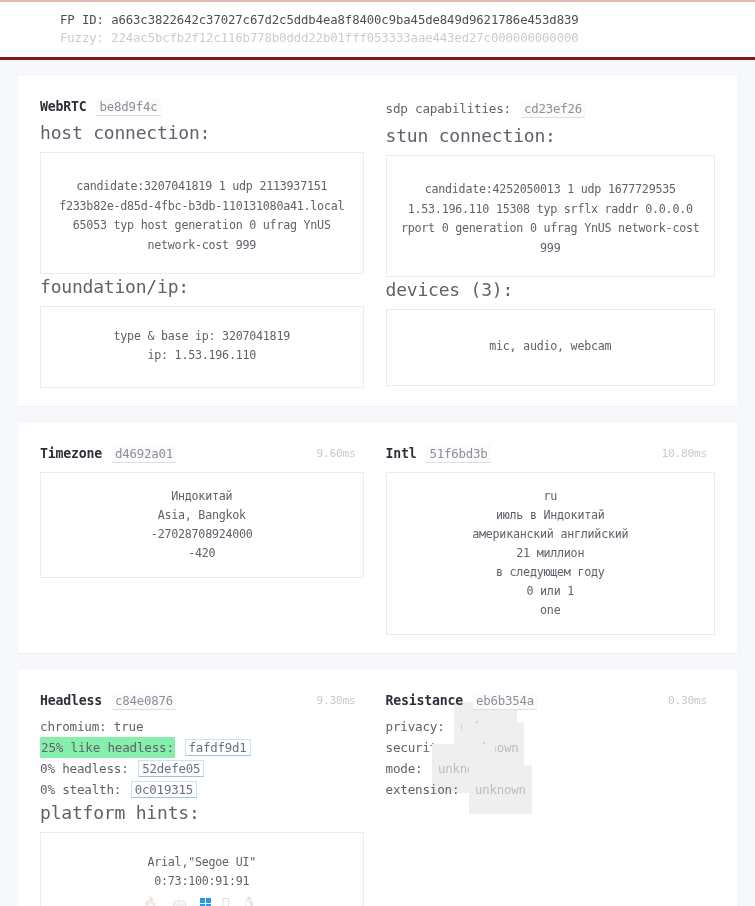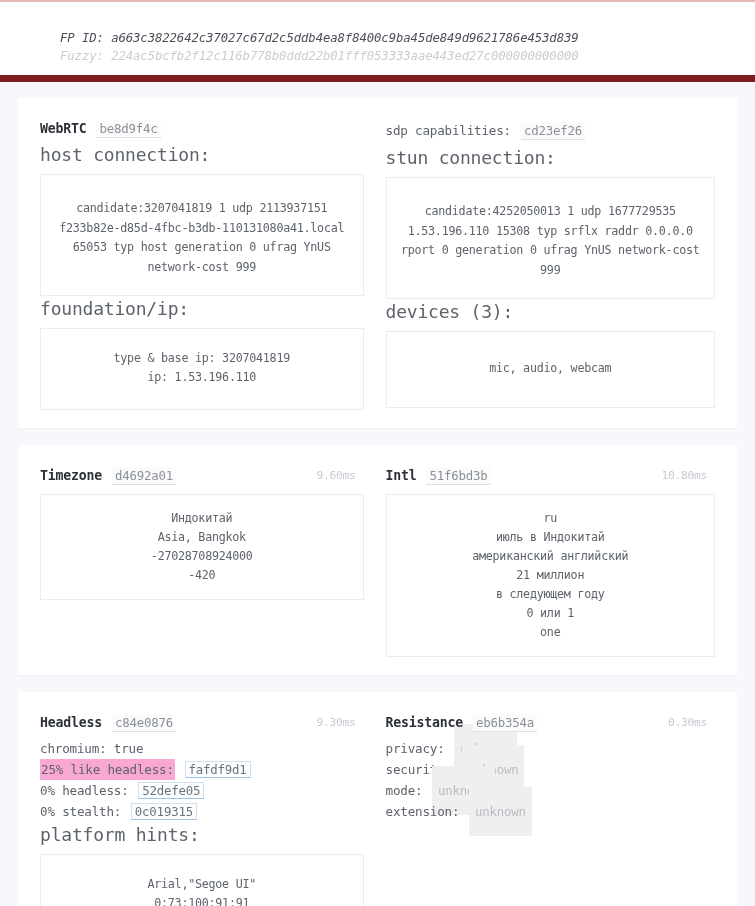--- a/index.html
+++ b/index.html
@@ -13,23 +13,22 @@
   }
   body {
     border-top: 2px solid #e4b9b4;
     width: 755px;
     overflow: hidden;
   }
 
   
   .fp-header {
     background: #ffffff;
-    padding: 27px 0 10px 60px;
-    border-bottom: 7px solid #7f1d1d;
-    font-style: italic;
+    padding: 9px 0 10px 60px;
+    border-bottom: 3px solid #7f1d1d;
   }
   .fp-line {
     font-size: 12.3px;
     line-height: 18px;
     letter-spacing: -0.1px;
     white-space: nowrap;
   }
   .fp-line .lbl { color: #4a4f57; }
   .fp-line .val { color: #4a4f57; }
   .fp-line.fuzzy .lbl,
@@ -98,21 +97,21 @@
   .kline {
     font-size: 12.6px;
     line-height: 21px;
     color: #5d636b;
     letter-spacing: -0.2px;
     white-space: nowrap;
   }
   .kline .k { color: #5d636b; }
   .kline .v { color: #5d636b; }
   .kline.hl {
-    background: #f9a8d4;
+    background: #86efac;
     display: inline-block;
     padding: 0 1px;
   }
   .chip {
     background: #efefef;
     color: #b9bdc3;
     padding: 17px 6px;
     font-size: 12.4px;
     letter-spacing: -0.2px;
   }

